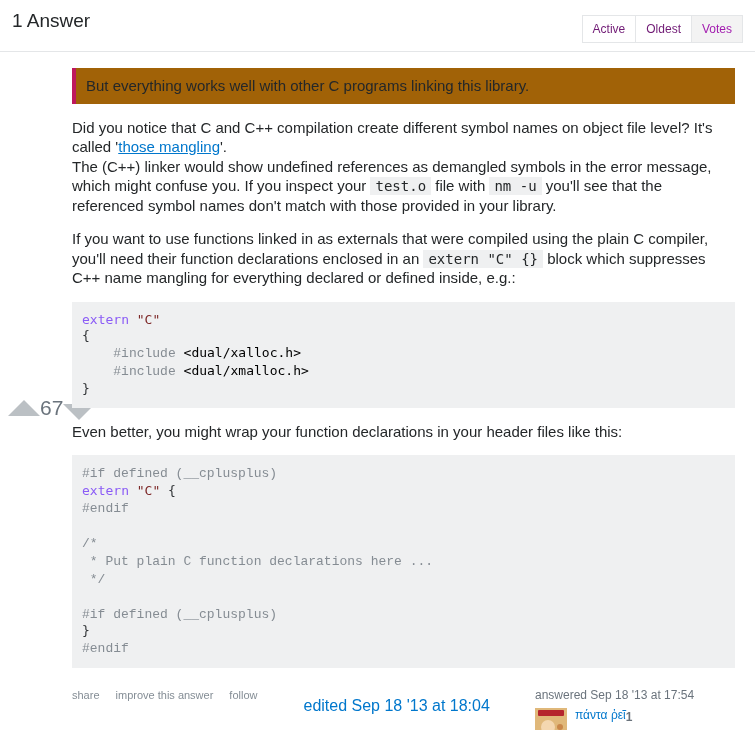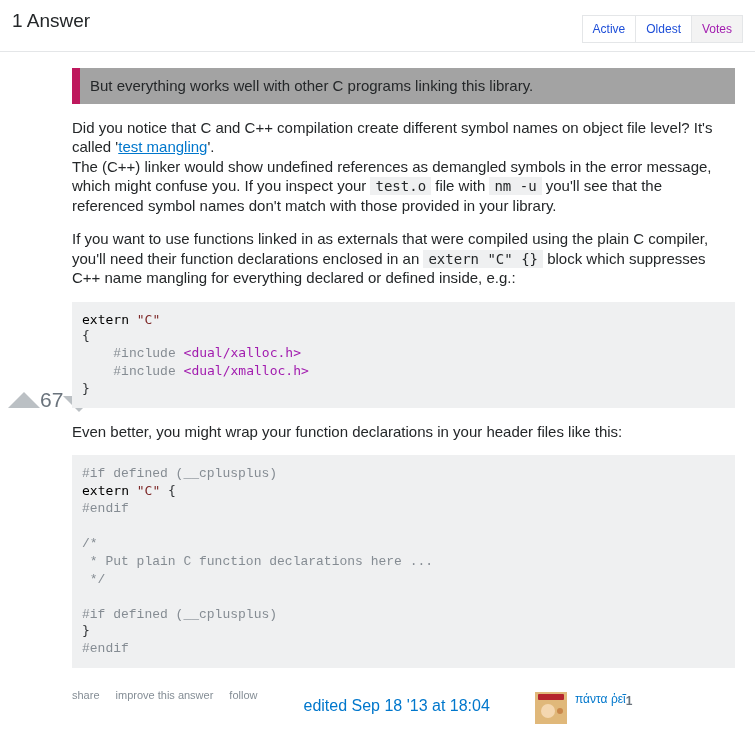--- a/index.html
+++ b/index.html
@@ -23,21 +23,21 @@
     color: #242729;
     margin-top: -5px;
   }
   .sort-tabs {
     display: flex;
   }
   .sort-tab {
     font-size: 12px;
     padding: 6px 10px;
     border: 1px solid #e4e6e8;
-    color: #1d4ed8;
+    color: #701a75;
     background: #fff;
     margin-left: -1px;
     cursor: pointer;
   }
   .sort-tab.active {
     background: #f3f3f3;
     color: #a21caf;
   }
   .post {
     display: flex;
@@ -82,22 +82,22 @@
   }
   .post-body {
     flex: 1;
     padding-left: 12px;
     padding-right: 12px;
     line-height: 1.3;
   }
   blockquote {
     margin: 0 0 14px 0;
     padding: 8px 10px;
-    background: #a3a3a3;
-    border-left: 8px solid #be185d;
+    background: #a16207;
+    border-left: 4px solid #be185d;
     color: #242729;
   }
   p { margin: 0 0 14px 0; }
   a { color: #0077cc; text-decoration: none; }
   a.name-mangling { text-decoration: underline; }
   code.inline {
     font-family: Consolas, Menlo, Monaco, monospace;
     font-size: 14px;
     background: #eff0f1;
     padding: 1px 5px;
@@ -105,23 +105,23 @@
   pre.codeblock {
     background: #eff0f1;
     padding: 10px;
     font-family: Consolas, Menlo, Monaco, monospace;
     font-size: 13px;
     line-height: 1.3;
     margin: 0 0 14px 0;
     white-space: pre;
     overflow-x: auto;
   }
-  .kw   { color: #000000; }
+  .kw   { color: #8b5cf6; }
   .str  { color: #7d2727; }
-  .inc  { color: #a21caf; }
+  .inc  { color: #000000; }
   .com  { color: #858c93; font-family: Liberation Mono, monospace; }
   .pln  { color: #303336; }
   .post-menu {
     display: flex;
     gap: 16px;
     margin-top: 20px;
     font-size: 11px;
     color: #848d95;
   }
   .post-menu span { cursor: pointer; }
@@ -172,21 +172,21 @@
         <path fill="#bbc0c4" d="M13 3a9 9 0 1 0 8.94 10h-2.02A7 7 0 1 1 13 5v3l5-4-5-4v3zm-1 5v5l4 2 .75-1.23-3.25-1.77V8H12z"></path>
       </svg>
   </div>
 
   <div class="post-body">
     <blockquote>
       <p style="margin:0">But everything works well with other C programs linking this library.</p>
     </blockquote>
 
     <p>
-      <span>Did you notice that C and C++ compilation create different symbol names on object file level? It's called '</span><a href="#" class="name-mangling">test mangling</a><span>'.</span><br>
+      <span>Did you notice that C and C++ compilation create different symbol names on object file level? It's called '</span><a href="#" class="name-mangling">those mangling</a><span>'.</span><br>
       <span>The (C++) linker would show undefined references as demangled symbols in the error message, which might confuse you. If you inspect your </span><code class="inline">test.o</code><span> file with </span><code class="inline">nm -u</code><span> you'll see that the referenced symbol names don't match with those provided in your library.</span>
     </p>
 
     <p>
       <span>If you want to use functions linked in as externals that were compiled using the plain C compiler, you'll need their function declarations enclosed in an </span><code class="inline">extern "C" {}</code><span> block which suppresses C++ name mangling for everything declared or defined inside, e.g.:</span>
     </p>
 
     <pre class="codeblock"><span class="kw">extern</span> <span class="str">"C"</span>
 <span class="pln">{</span>
     <span class="com">#include</span> <span class="inc">&lt;dual/xalloc.h&gt;</span>
@@ -212,20 +212,21 @@
         <div class="post-menu" style="margin-top:0">
           <span>share</span>
           <span>improve this answer</span>
           <span>follow</span>
         </div>
       </div>
       <div class="footer-mid">
         <a href="#">edited Sep 18 '13 at 18:04</a>
       </div>
       <div class="user-card">
+        <div class="action">answered Sep 18 '13 at 17:54</div>
         <div class="user-row">
           <div class="avatar">
               <div class="avatar-lines"></div>
             </div>
           <div class="user-info">
             <a href="#" class="user-name">πάντα ῥεῖ</a>
             <span class="rep">1</span>
           </div>
         </div>
       </div>

